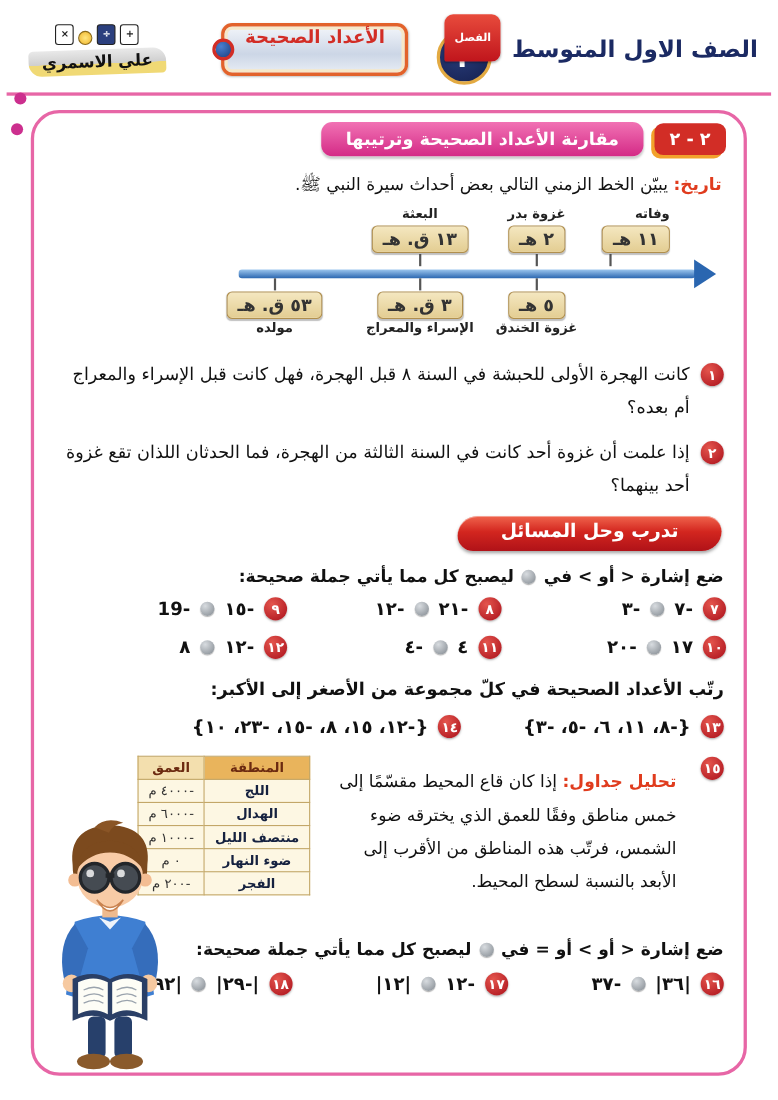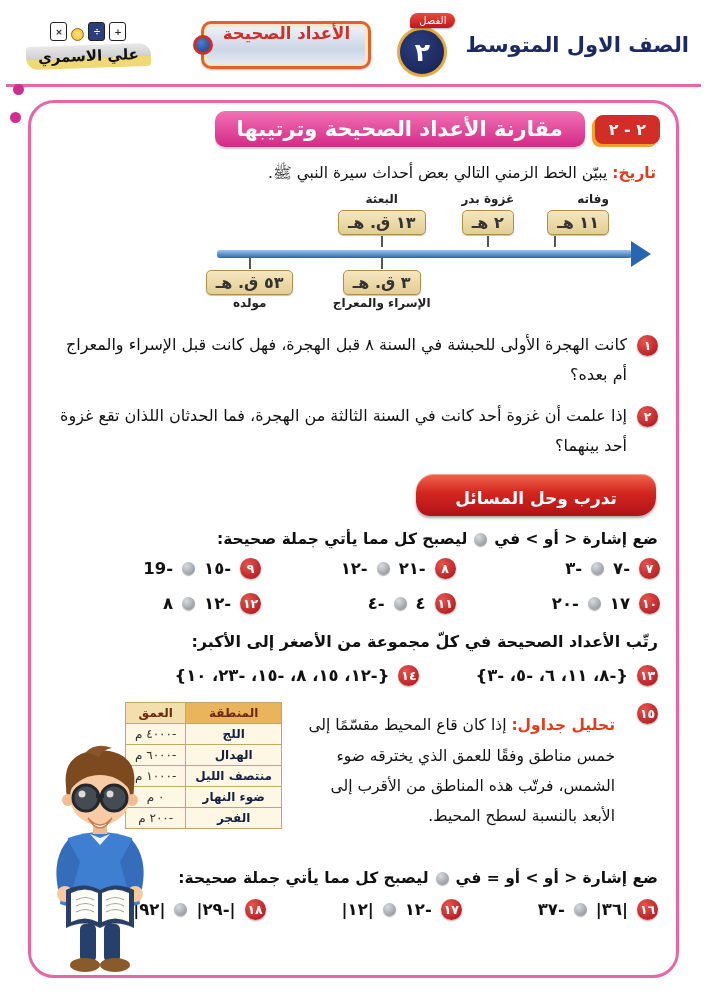--- a/index.html
+++ b/index.html
@@ -12,21 +12,21 @@
   .page { position:relative; width:707px; height:1000px; background:#fff; overflow:hidden; }
 
   
   .header { display:flex; align-items:center; gap:16px; padding:10px 18px 4px; height:84px; }
   .grade { font-size:21px; font-weight:bold; color:#1b2a63; }
   .chapter-badge { position:relative; width:62px; height:64px; flex:none; }
   .badge-circle { position:absolute; bottom:0; right:2px; width:50px; height:50px; border-radius:50%;
     background:radial-gradient(circle at 40% 35%, #2b3f7e, #141f4e); border:3px solid #e3aa42;
     color:#fff; font-size:25px; font-weight:bold; display:flex; align-items:center; justify-content:center; }
   .badge-ribbon { position:absolute; top:0; right:-6px; background:linear-gradient(#e84b3c,#c0151c);
-    color:#fff; font-size:10px; font-weight:normal; padding:2px 9px; border-radius:8px 8px 8px 2px;
+    color:#fff; font-size:10px; font-weight:bold; padding:16px 9px; border-radius:8px 8px 8px 2px;
     z-index:2; box-shadow:0 1px 2px rgba(0,0,0,.3); }
   .chapter-banner { position:relative; width:170px; height:48px; border:3px solid #e2622b; border-radius:10px;
     background:linear-gradient(180deg,#f2f5fa 0%, #ccd6e6 60%, #e8edf5 100%);
     box-shadow:inset 0 0 0 3px #f6e7c8, 0 1px 2px rgba(0,0,0,.25);
     display:flex; align-items:flex-start; justify-content:center;
     color:#d22d26; font-weight:bold; font-size:16.5px; flex:none; }
   .emblem { position:absolute; left:-11px; top:50%; transform:translateY(-50%); width:20px; height:20px;
     border-radius:50%; background:radial-gradient(circle at 35% 30%, #4a7fd0, #1c3f7e); border:3px solid #d22d26; }
   .logo { margin-right:auto; display:flex; flex-direction:column; align-items:center; gap:4px; padding-left:8px; }
   .logo-icons { display:flex; gap:4px; align-items:flex-end; }
@@ -44,21 +44,21 @@
   .dot2 { left:10px; top:112px; }
 
   
   .frame { position:absolute; left:28px; right:28px; top:100px; bottom:22px;
     border:3px solid #e766a6; border-radius:26px; padding:8px 16px 10px; background:#fff; }
 
   .lesson-row { display:flex; align-items:center; gap:10px; }
   .lesson-num { background:#d22d26; color:#fff; font-weight:bold; font-size:16px; padding:5px 14px;
     border-radius:8px; box-shadow:-3px 3px 0 #f2a12b; flex:none; }
   .lesson-title { background:linear-gradient(180deg,#f172b4,#d42a86); color:#fff; font-weight:bold;
-    font-size:21px; padding:6px 22px; border-radius:10px; box-shadow:0 2px 2px rgba(0,0,0,.2); }
+    font-size:16px; padding:6px 22px; border-radius:10px; box-shadow:0 2px 2px rgba(0,0,0,.2); }
 
   .history { margin:16px 4px 2px; font-size:15.5px; color:#111; }
   .red-label { color:#e03c1e; font-weight:bold;text-align:center; }
 
   
   .timeline { position:relative; height:126px; margin:6px 12px 6px 168px; }
   .tl-bar { position:absolute; top:58px; left:2px; right:16px; height:8px;
     background:linear-gradient(180deg,#9cc6ee,#2a66b0); border-radius:3px; }
   .tl-arrow { position:absolute; top:49px; right:-3px; width:0; height:0;
     border-top:13px solid transparent; border-bottom:13px solid transparent; border-left:20px solid #2a66b0; }
@@ -73,21 +73,21 @@
 
   
   .question { display:flex; gap:10px; margin:12px 2px 10px; font-size:16px; line-height:1.85; color:#111; }
   .q-text { max-width:575px; }
   .num-badge { width:21px; height:21px; border-radius:50%;
     background:radial-gradient(circle at 35% 30%, #e4554d, #a90f1a); color:#fff; font-size:12.5px;
     font-weight:bold; display:flex; align-items:center; justify-content:center; flex:none; margin-top:5px;
     box-shadow:0 1px 2px rgba(0,0,0,.35); }
   .practice-banner { width:240px; margin:14px 4px 2px 0;
     background:linear-gradient(180deg,#f0654d 0%, #d3261f 45%, #b01218 100%); color:#fff; text-align:center;
-    font-weight:bold; font-size:17px; padding:14px 0 8px; border-radius:18px 14px 18px 14px;
+    font-weight:bold; font-size:17px; padding:4px 0 8px; border-radius:18px 14px 18px 14px;
     box-shadow:0 2px 3px rgba(0,0,0,.35), inset 0 1px 0 rgba(255,255,255,.4); }
   .instruction { display:flex; align-items:center; gap:7px; font-size:15.5px; font-weight:bold;
     color:#111; margin:14px 2px 2px; }
   .instruction.mt-lg { margin-top:26px; }
   .cmp-dot { width:13px; height:13px; border-radius:50%;
     background:radial-gradient(circle at 35% 30%, #d8dce0, #80878e); flex:none; display:inline-block;
     box-shadow:0 1px 1px rgba(0,0,0,.3); }
   .problems-grid { display:grid; grid-template-columns:1.05fr 1fr 1.1fr; row-gap:14px; margin:10px 0 0; }
   .problem { display:flex; align-items:center; gap:9px; font-size:16.5px; font-weight:bold; color:#111; }
   .problem .num-badge { margin-top:0; }
@@ -180,20 +180,25 @@
       <div class="tl-event below" style="left:calc(8% - 54px);">
         <div class="tick"></div>
         <div class="tl-box">٥٣ ق. هـ</div>
         <div class="tl-label">مولده</div>
       </div>
       <div class="tl-event below" style="left:calc(38.5% - 54px);">
         <div class="tick"></div>
         <div class="tl-box">٣ ق. هـ</div>
         <div class="tl-label">الإسراء والمعراج</div>
       </div>
+      <div class="tl-event below" style="left:calc(63% - 54px);">
+        <div class="tick"></div>
+        <div class="tl-box">٥ هـ</div>
+        <div class="tl-label">غزوة الخندق</div>
+      </div>
     </div>
 
     <div class="question">
       <span class="num-badge">١</span>
       <span class="q-text">كانت الهجرة الأولى للحبشة في السنة ٨ قبل الهجرة، فهل كانت قبل الإسراء والمعراج أم بعده؟</span>
     </div>
     <div class="question">
       <span class="num-badge">٢</span>
       <span class="q-text">إذا علمت أن غزوة أحد كانت في السنة الثالثة من الهجرة، فما الحدثان اللذان تقع غزوة أحد بينهما؟</span>
     </div>

